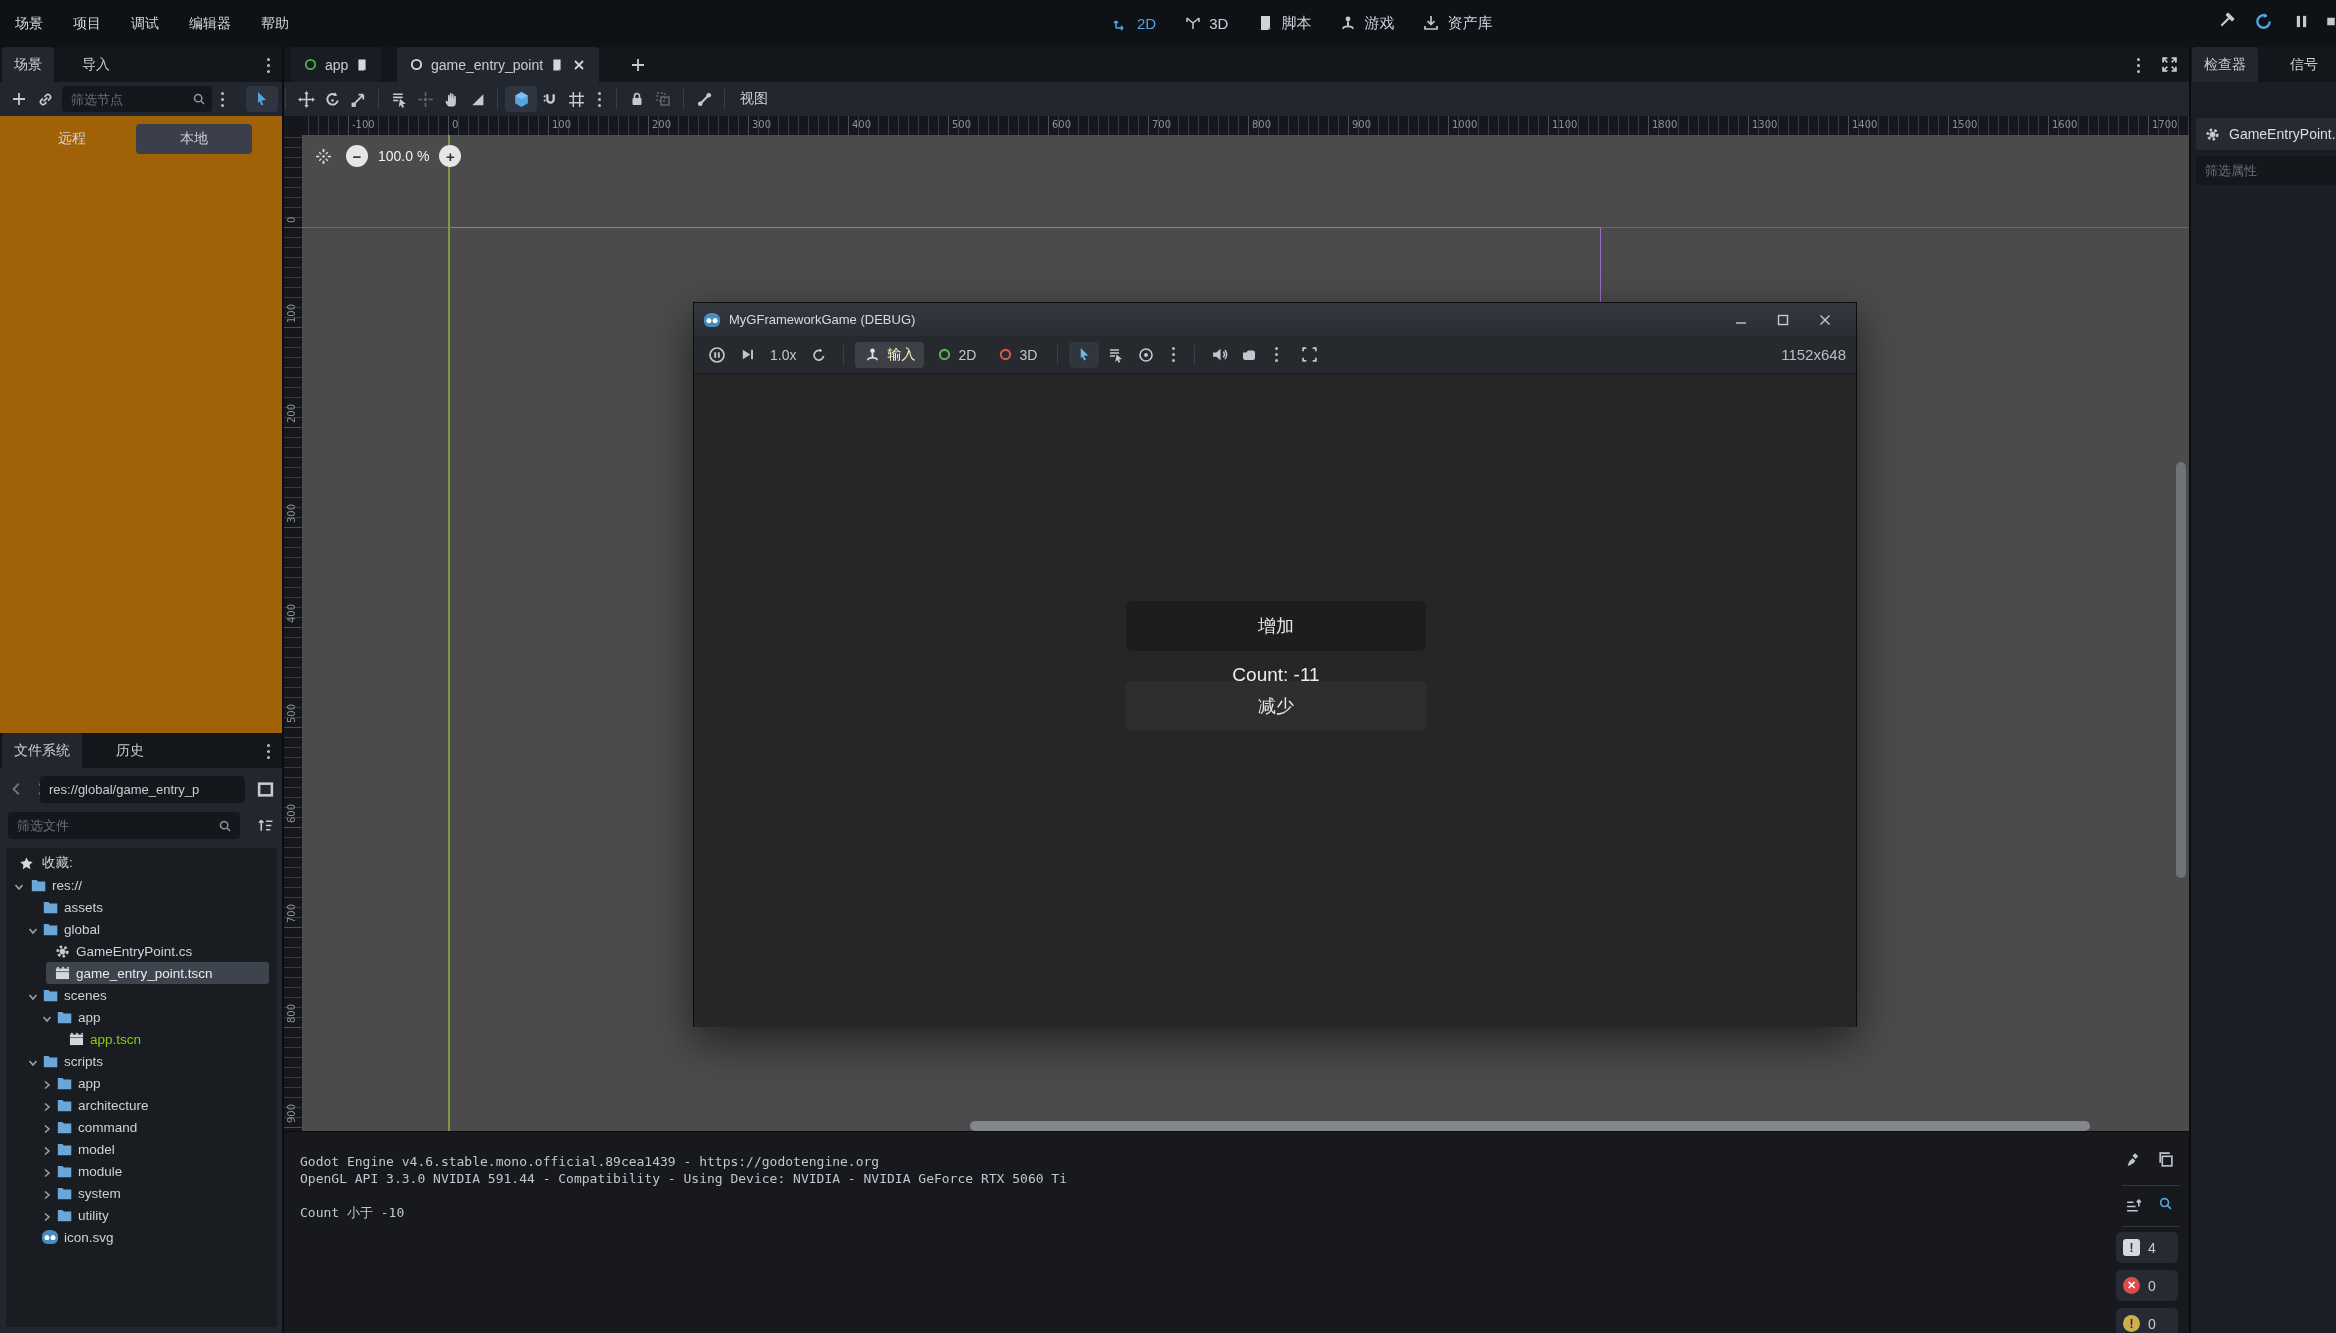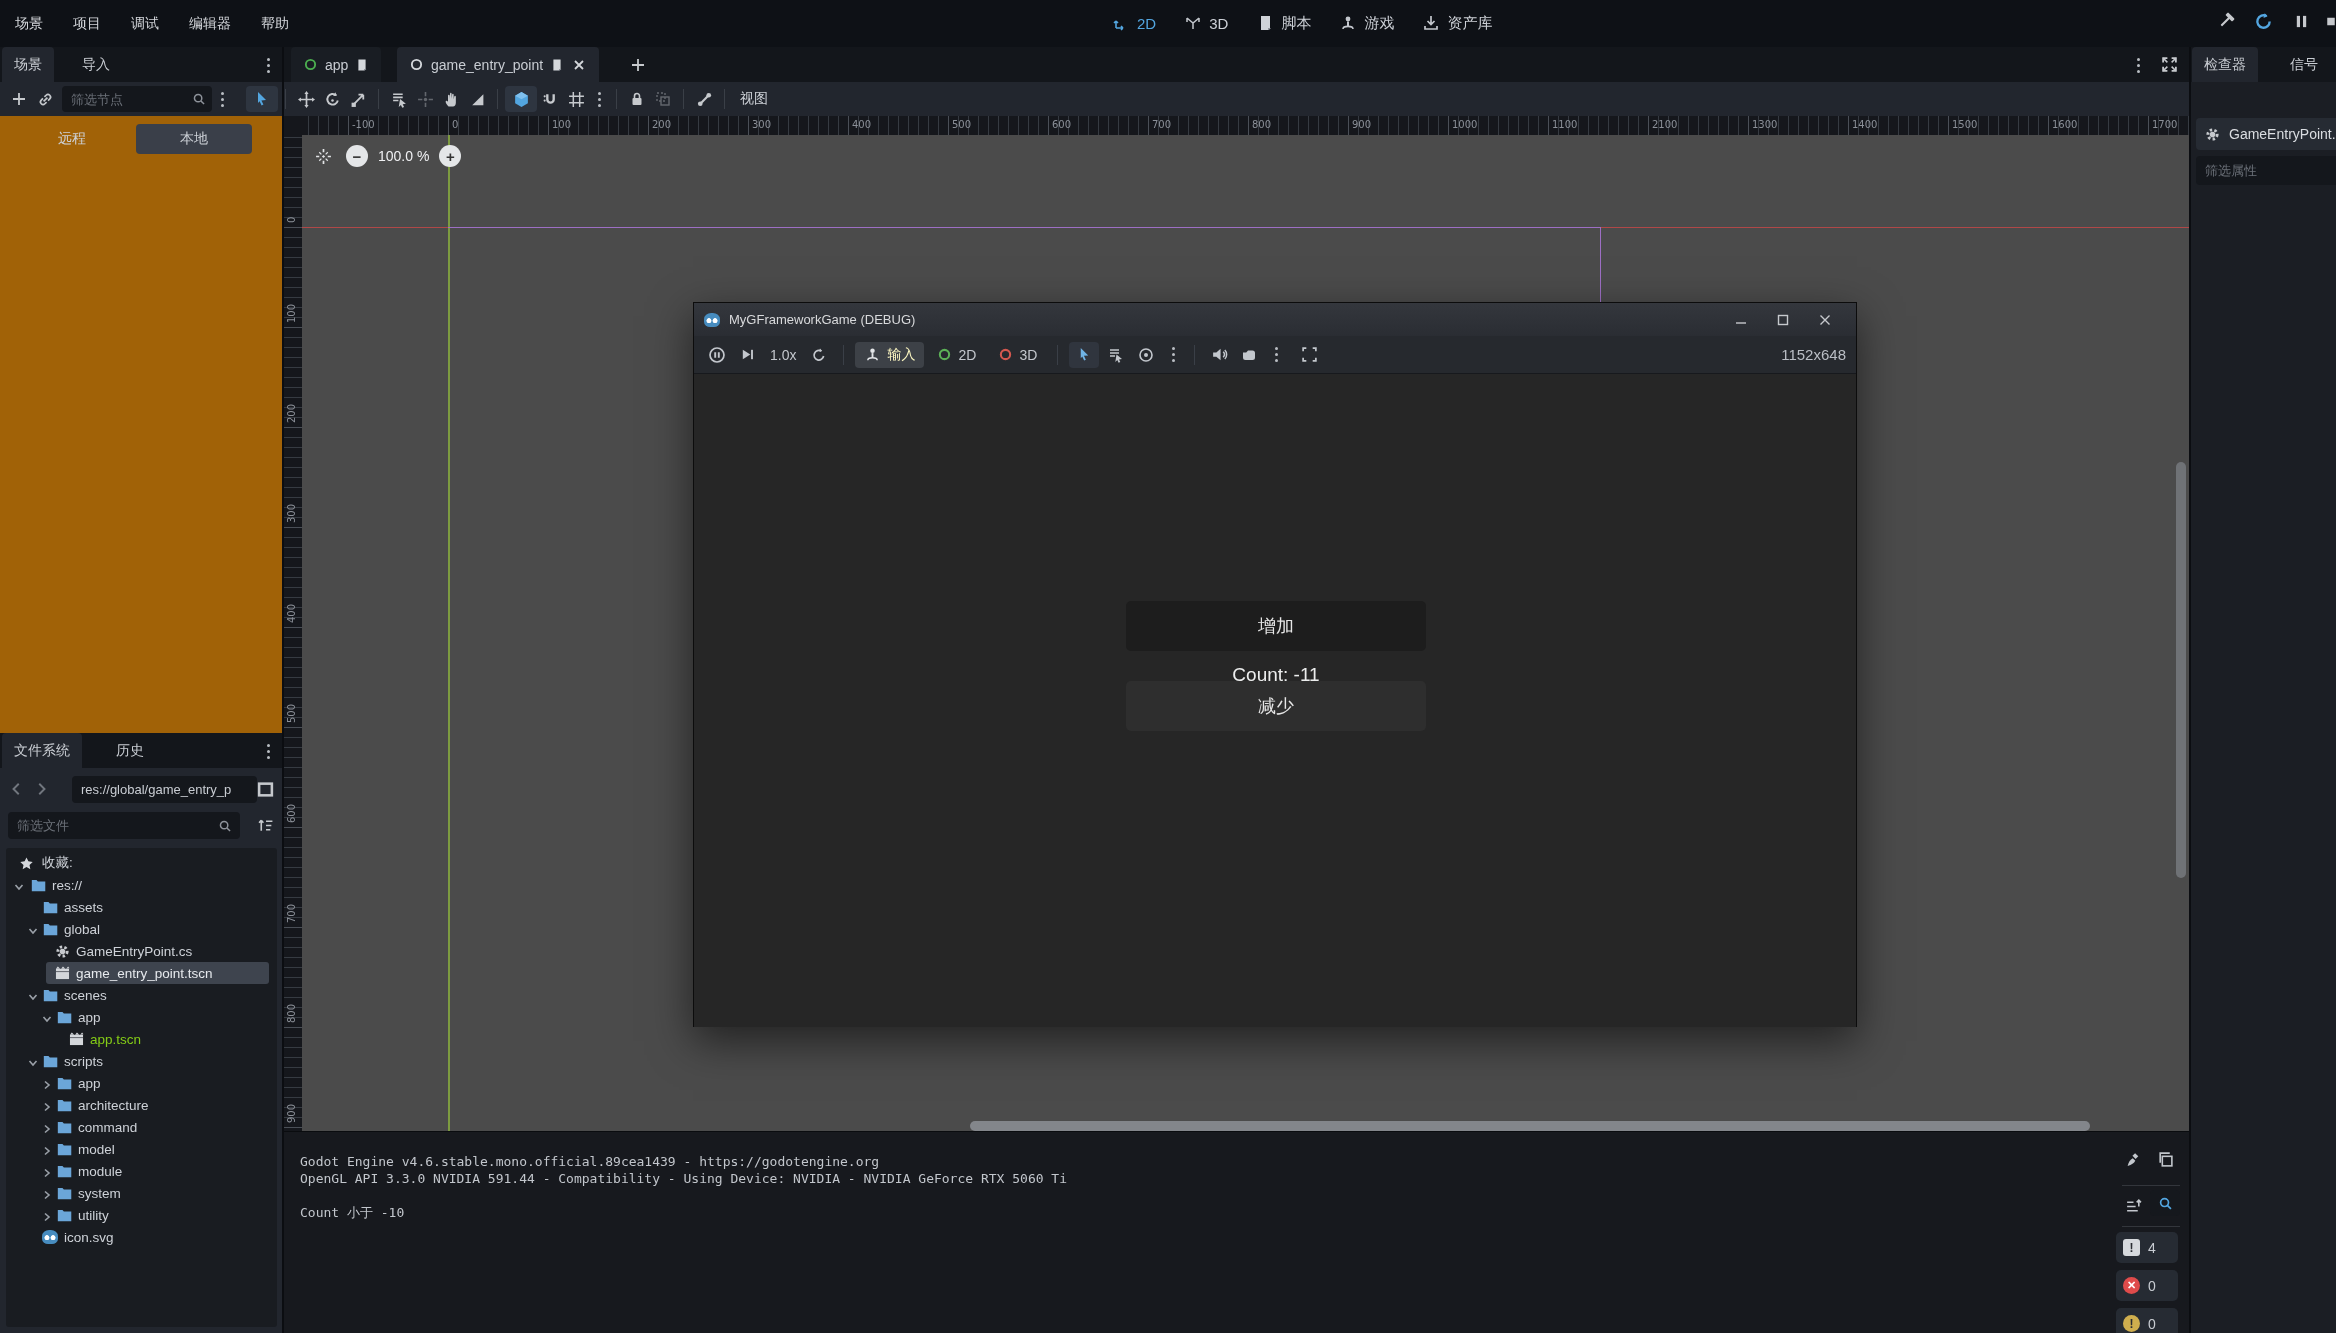--- a/index.html
+++ b/index.html
@@ -417,21 +417,21 @@
   <span class="ic" style="position:absolute;left:4px;top:8px;color:#71767e">
     <svg width="14" height="14" viewBox="0 0 16 16">
         <path d="M10 2L4 8l6 6" stroke="currentColor" stroke-width="2.2" fill="none"></path>
       </svg>
     </span>
   <span class="ic" style="position:absolute;left:28px;top:8px;color:#71767e">
     <svg width="14" height="14" viewBox="0 0 16 16">
         <path d="M6 2l6 6-6 6" stroke="currentColor" stroke-width="2.2" fill="none"></path>
       </svg>
     </span>
-  <input class="inp" style="position: absolute; left: 72px; top: 8px; width: 176px; height: 27px; padding-right: 0;" value="res://global/game_entry_p">
+  <input class="inp" style="position: absolute; left: 40px; top: 8px; width: 176px; height: 27px; padding-right: 20px;" value="res://global/game_entry_p">
   <span class="ic" style="position:absolute;left:252px;top:8px">
     <svg width="17" height="17" viewBox="0 0 16 16">
         <rect x="2" y="2.5" width="12" height="11" stroke="#c6c9cd" stroke-width="2.4" fill="none"></rect>
       </svg>
     </span>
 
   <span style="position:absolute;left:8px;top:44px">
     <input class="inp" style="width: 197px; height: 27px;" placeholder="筛选文件">
     <span class="ic" style="position:absolute;right:2px;top:1px">
       <svg width="14" height="14" viewBox="0 0 16 16">
@@ -655,21 +655,21 @@
     <span class="hrl" style="left: 350px;">200</span>
     <span class="hrl" style="left: 450px;">300</span>
     <span class="hrl" style="left: 550px;">400</span>
     <span class="hrl" style="left: 650px;">500</span>
     <span class="hrl" style="left: 750px;">600</span>
     <span class="hrl" style="left: 850px;">700</span>
     <span class="hrl" style="left: 950px;">800</span>
     <span class="hrl" style="left: 1050px;">900</span>
     <span class="hrl" style="left: 1150px;">1000</span>
     <span class="hrl" style="left: 1250px;">1100</span>
-    <span class="hrl" style="left: 1350px;">2100</span>
+    <span class="hrl" style="left: 1350px;">1800</span>
     <span class="hrl" style="left: 1450px;">1300</span>
     <span class="hrl" style="left: 1550px;">1400</span>
     <span class="hrl" style="left: 1650px;">1500</span>
     <span class="hrl" style="left: 1750px;">1600</span>
     <span class="hrl" style="left: 1850px;">1700</span>
   </div>
 <div id="v-ruler" class="abs">
     <span class="vrl" style="top: 88px;">0</span>
     <span class="vrl" style="top: 188px;">100</span>
     <span class="vrl" style="top: 288px;">200</span>

